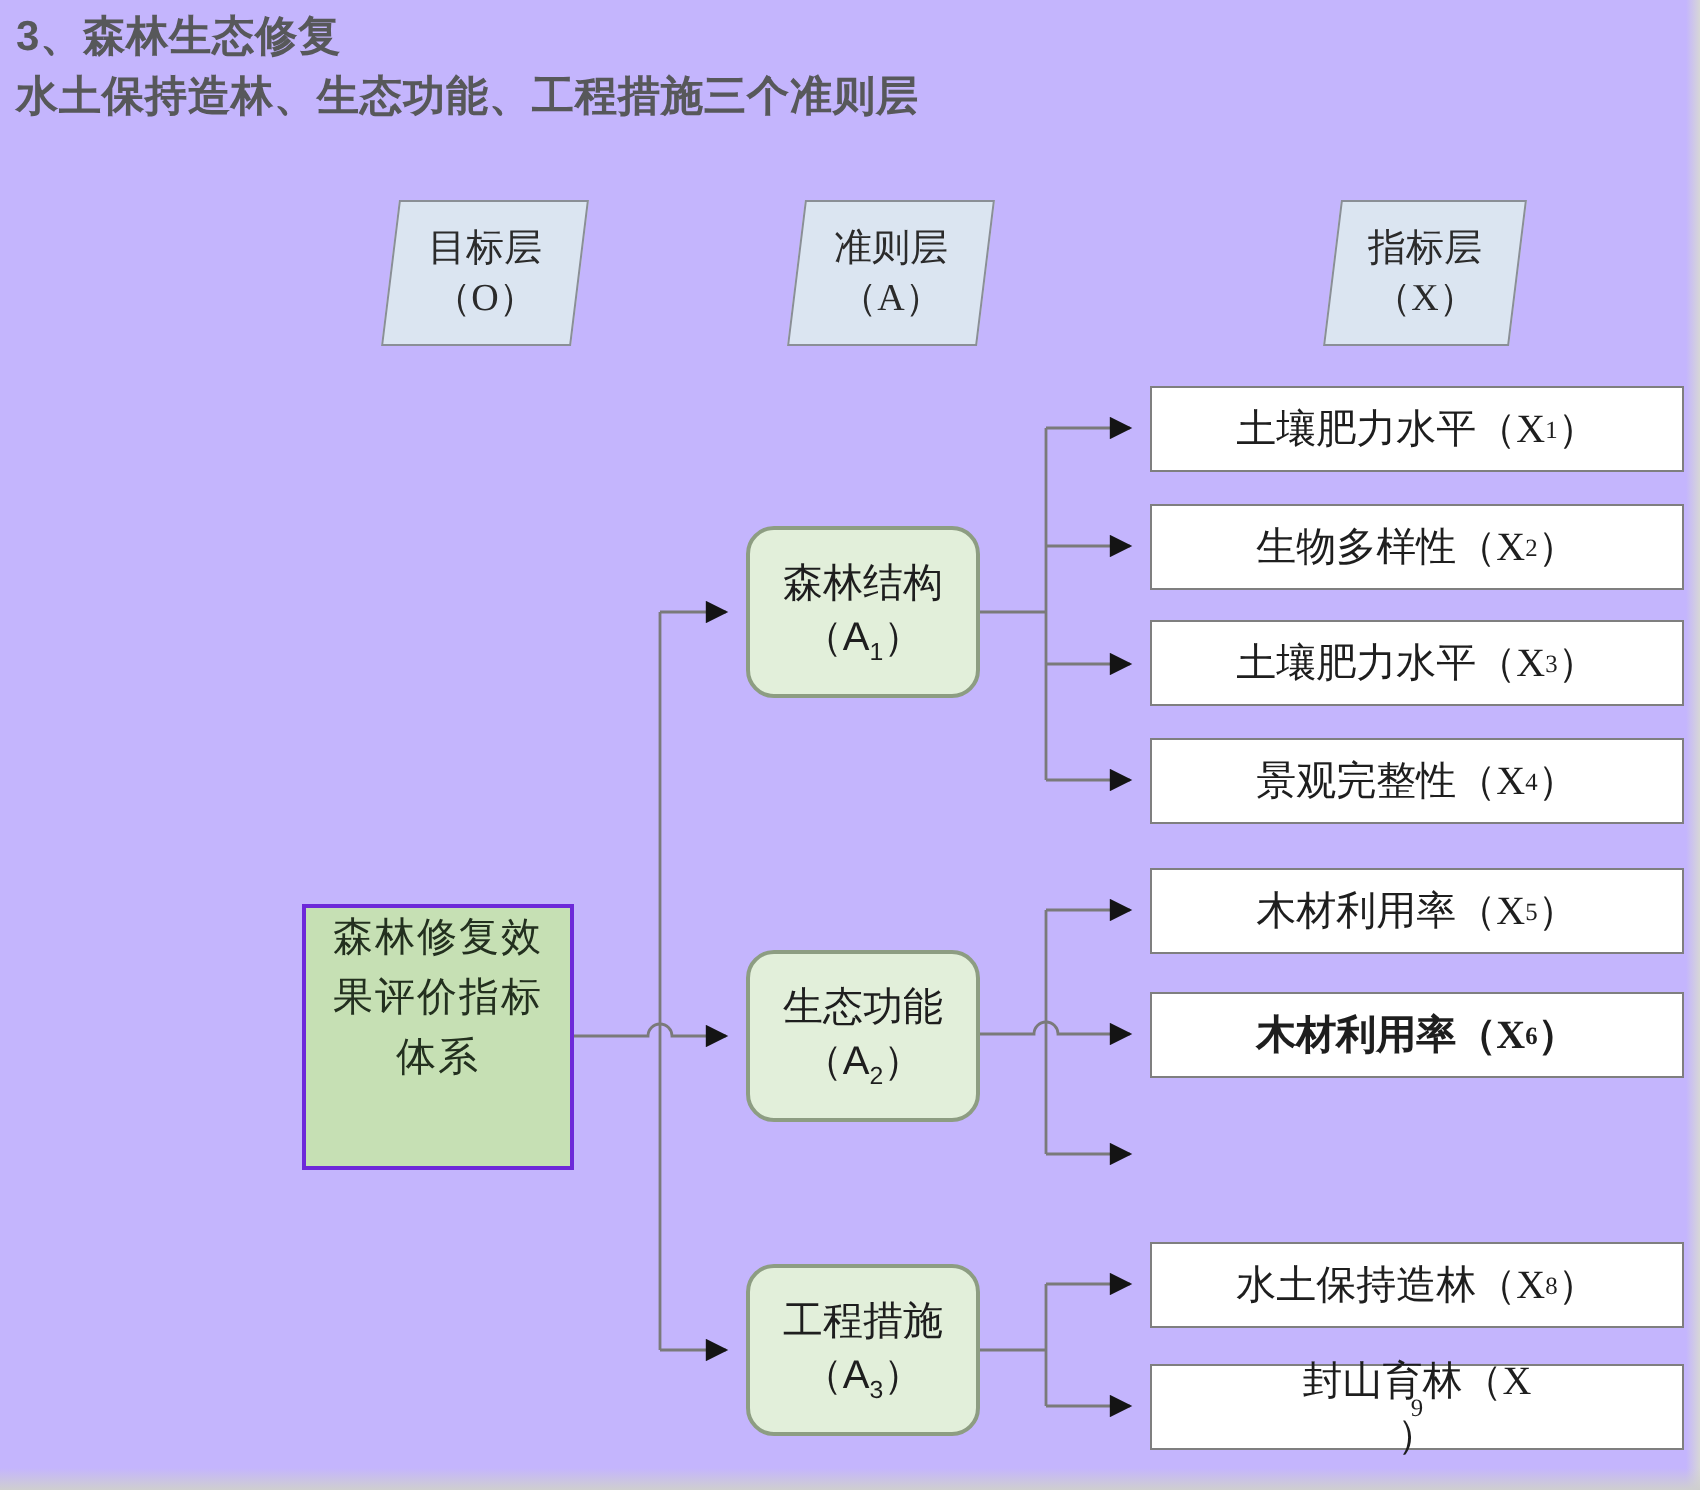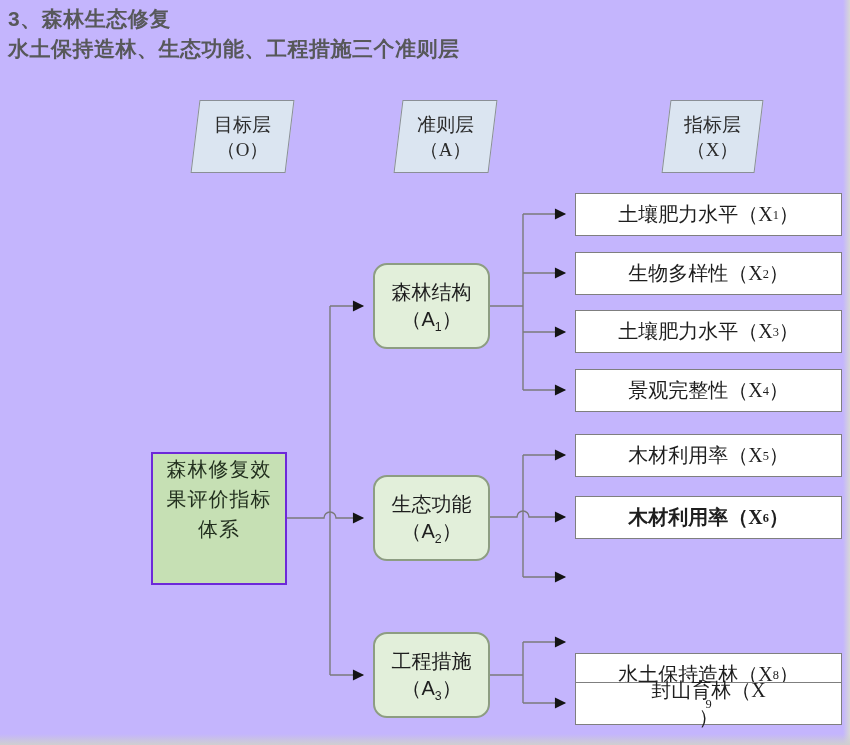--- a/index.html
+++ b/index.html
@@ -146,21 +146,21 @@
   <div class="ind-box" style="top:434px;">
     <span>木材利用率（X</span>
       <sub>5</sub>
       <span>）</span>
   </div>
   <div class="ind-box" style="top:496px;font-weight:bold;">
     <span>木材利用率（X</span>
       <sub>6</sub>
       <span>）</span>
   </div>
-  <div class="ind-box" style="top:621px;margin-top:32px;">
+  <div class="ind-box" style="top:621px;">
     <span>水土保持造林（X</span>
       <sub>8</sub>
       <span>）</span>
   </div>
   <div class="ind-box" style="top:682px;flex-direction:column;">
     <span>封山育林（X</span>
       <sub>9</sub>
       <span>）</span>
   </div>
 

